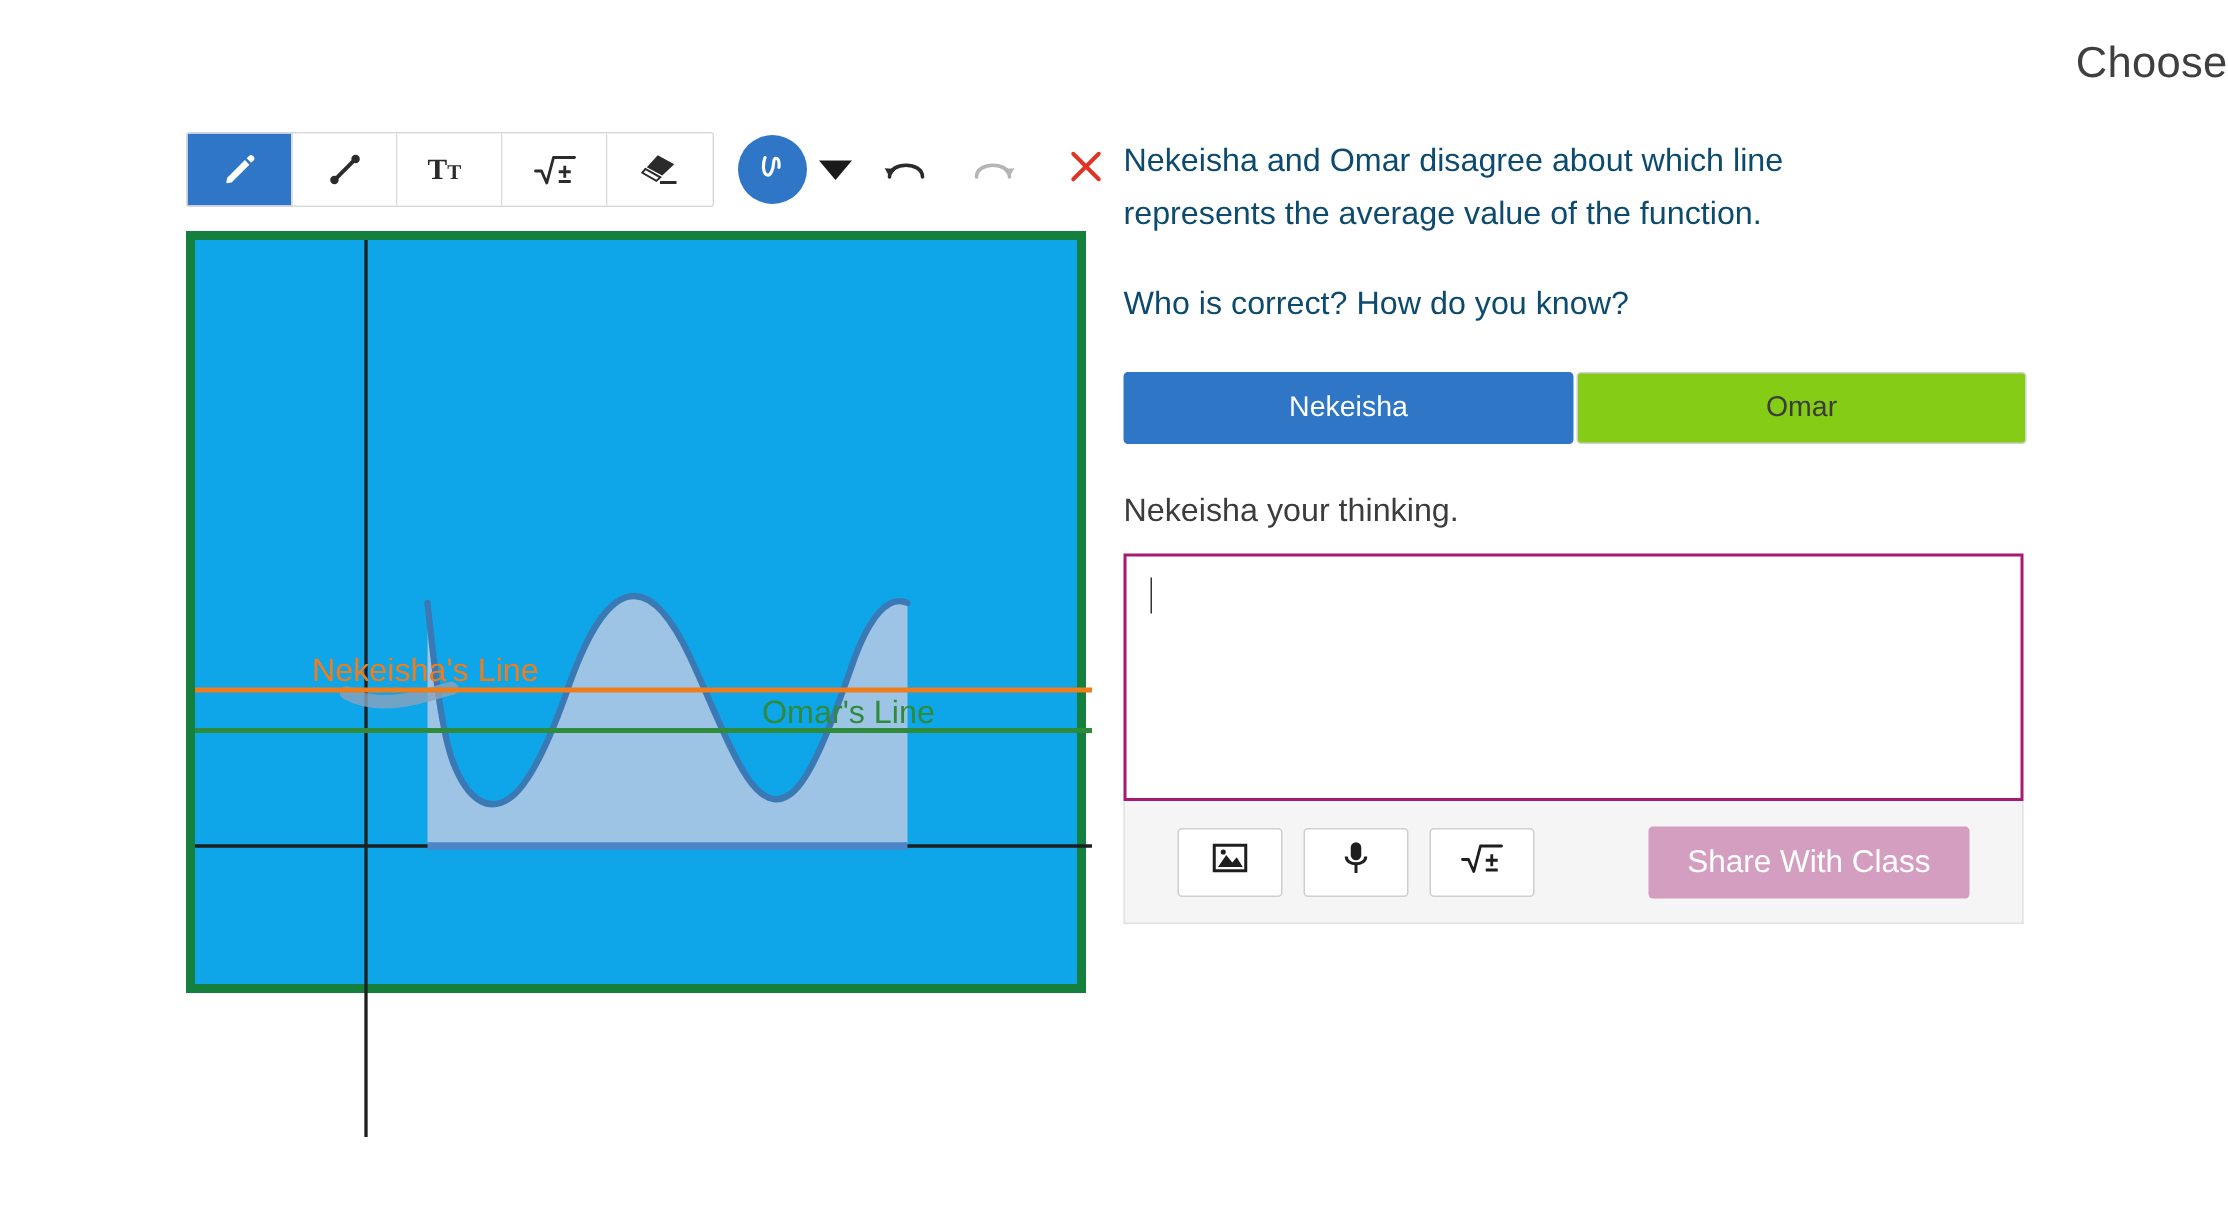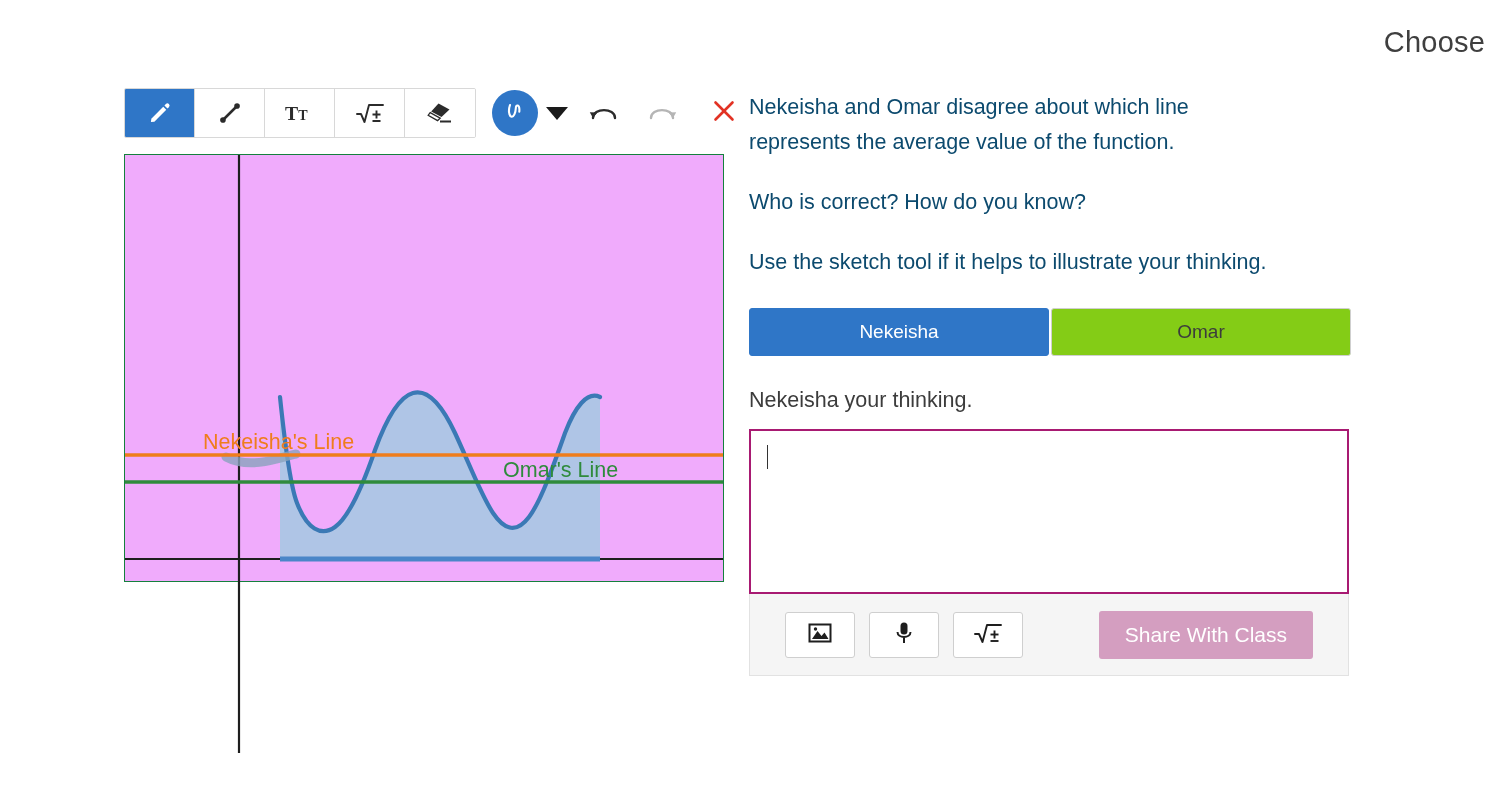--- a/index.html
+++ b/index.html
@@ -90,23 +90,23 @@
     width: 44px; height: 44px;
     margin-left: 18px;
     display: flex; align-items: center; justify-content: center;
     cursor: pointer;
   }
 
   
   #graph-box {
     position: absolute;
     left: 0; top: 66px;
-    width: 600px; height: 428px;
-    border: 1px solid #15803d;
-    background: #f0abfc;
+    width: 600px; height: 508px;
+    border: 6px solid #15803d;
+    background: #0ea5e9;
     box-sizing: border-box;
   }
   #graph-svg { display: block; }
 
   
   #question-panel {
     position: absolute;
     left: 749px; top: 90px;
     width: 602px;
   }
@@ -349,21 +349,20 @@
 
     </svg>
   </div>
 
 </div>
 
 <div id="question-panel">
 
   <p class="q-para">Nekeisha and Omar disagree about which line represents the average value of the function.</p>
   <p class="q-para">Who is correct? How do you know?</p>
-  <p class="q-para">Use the sketch tool if it helps to illustrate your thinking.</p>
 
   <div id="choice-row">
     <div class="choice-btn selected">Nekeisha</div>
     <div class="choice-btn">Omar</div>
   </div>
 
   <div id="explain-label">Nekeisha your thinking.</div>
 
   <div id="answer-card">
 

